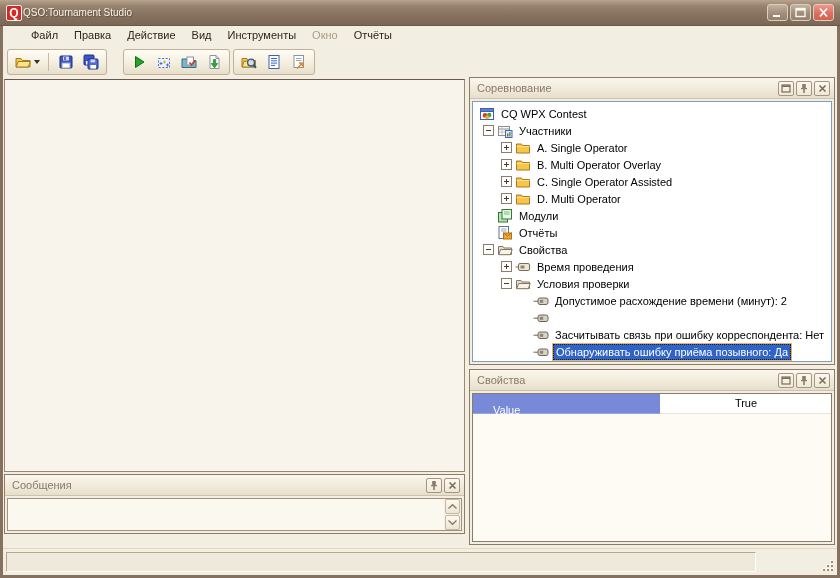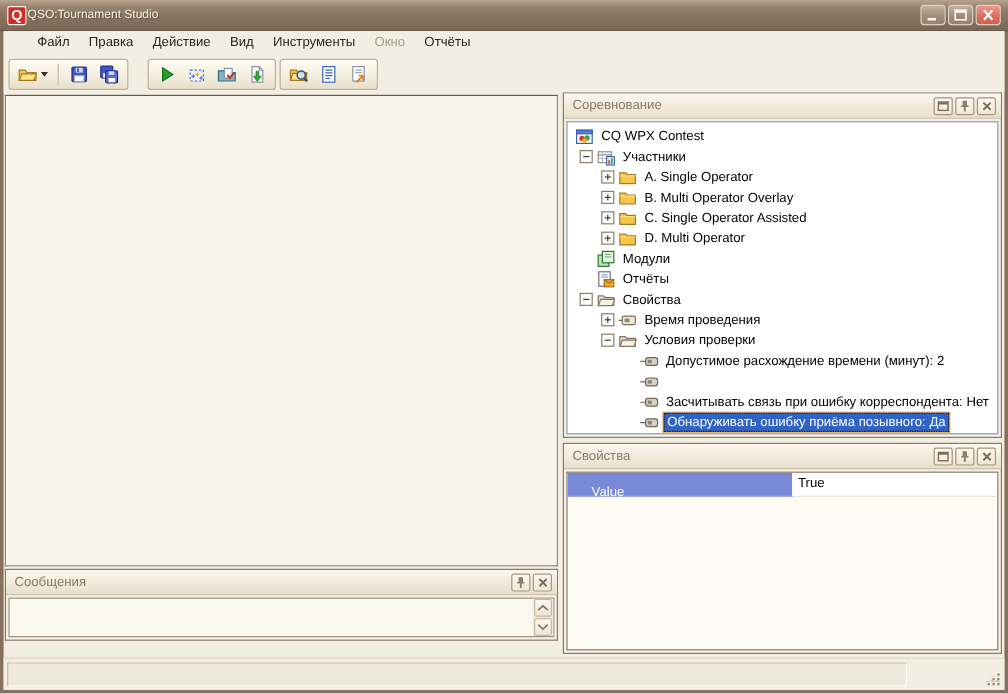--- a/index.html
+++ b/index.html
@@ -73,21 +73,21 @@
   .tree-label { color:#000; padding:1px 2px; }
   .tree-label.selected { background:#2f63c8; color:#fff; border:1px dotted #2a1c0a;
     box-shadow:0 0 0 1px #e7b264; }
 
   .grid-content { position:absolute; left:2px; right:2px; top:23px; bottom:2px;
     background:#fdfbf3; border:1px solid #8d7b69; overflow:hidden; }
   .pg-row { display:flex; height:20px; }
   .pg-name { width:188px; background:#7789d7; color:#fff; padding:10px 4px 0 20px;
     border-right:1px solid #fdfbf3; border-bottom:1px solid #98a6e0; }
   .pg-value { flex:1; background:#fff; color:#000; padding:3px 4px 0 4px;
-    border-bottom:1px solid #e8e5d8; }
+    border-bottom:1px solid #e8e5d8;text-align:center; }
 
   .msg-content { position:absolute; left:2px; right:2px; top:23px; bottom:2px;
     background:#fbf8ef; border:1px solid #a2907c; }
   .vscroll { position:absolute; top:1px; bottom:1px; right:1px; width:17px; background:#f3eee1; }
   .sb-btn { position:absolute; left:1px; width:15px; height:15px; border:1px solid #c6b8a2;
     border-radius:2px; background:linear-gradient(180deg,#fcf9f0,#ece5d3);
     display:flex; align-items:center; justify-content:center; }
   .sb-btn.up { top:0; } .sb-btn.down { bottom:0; }
 
   

